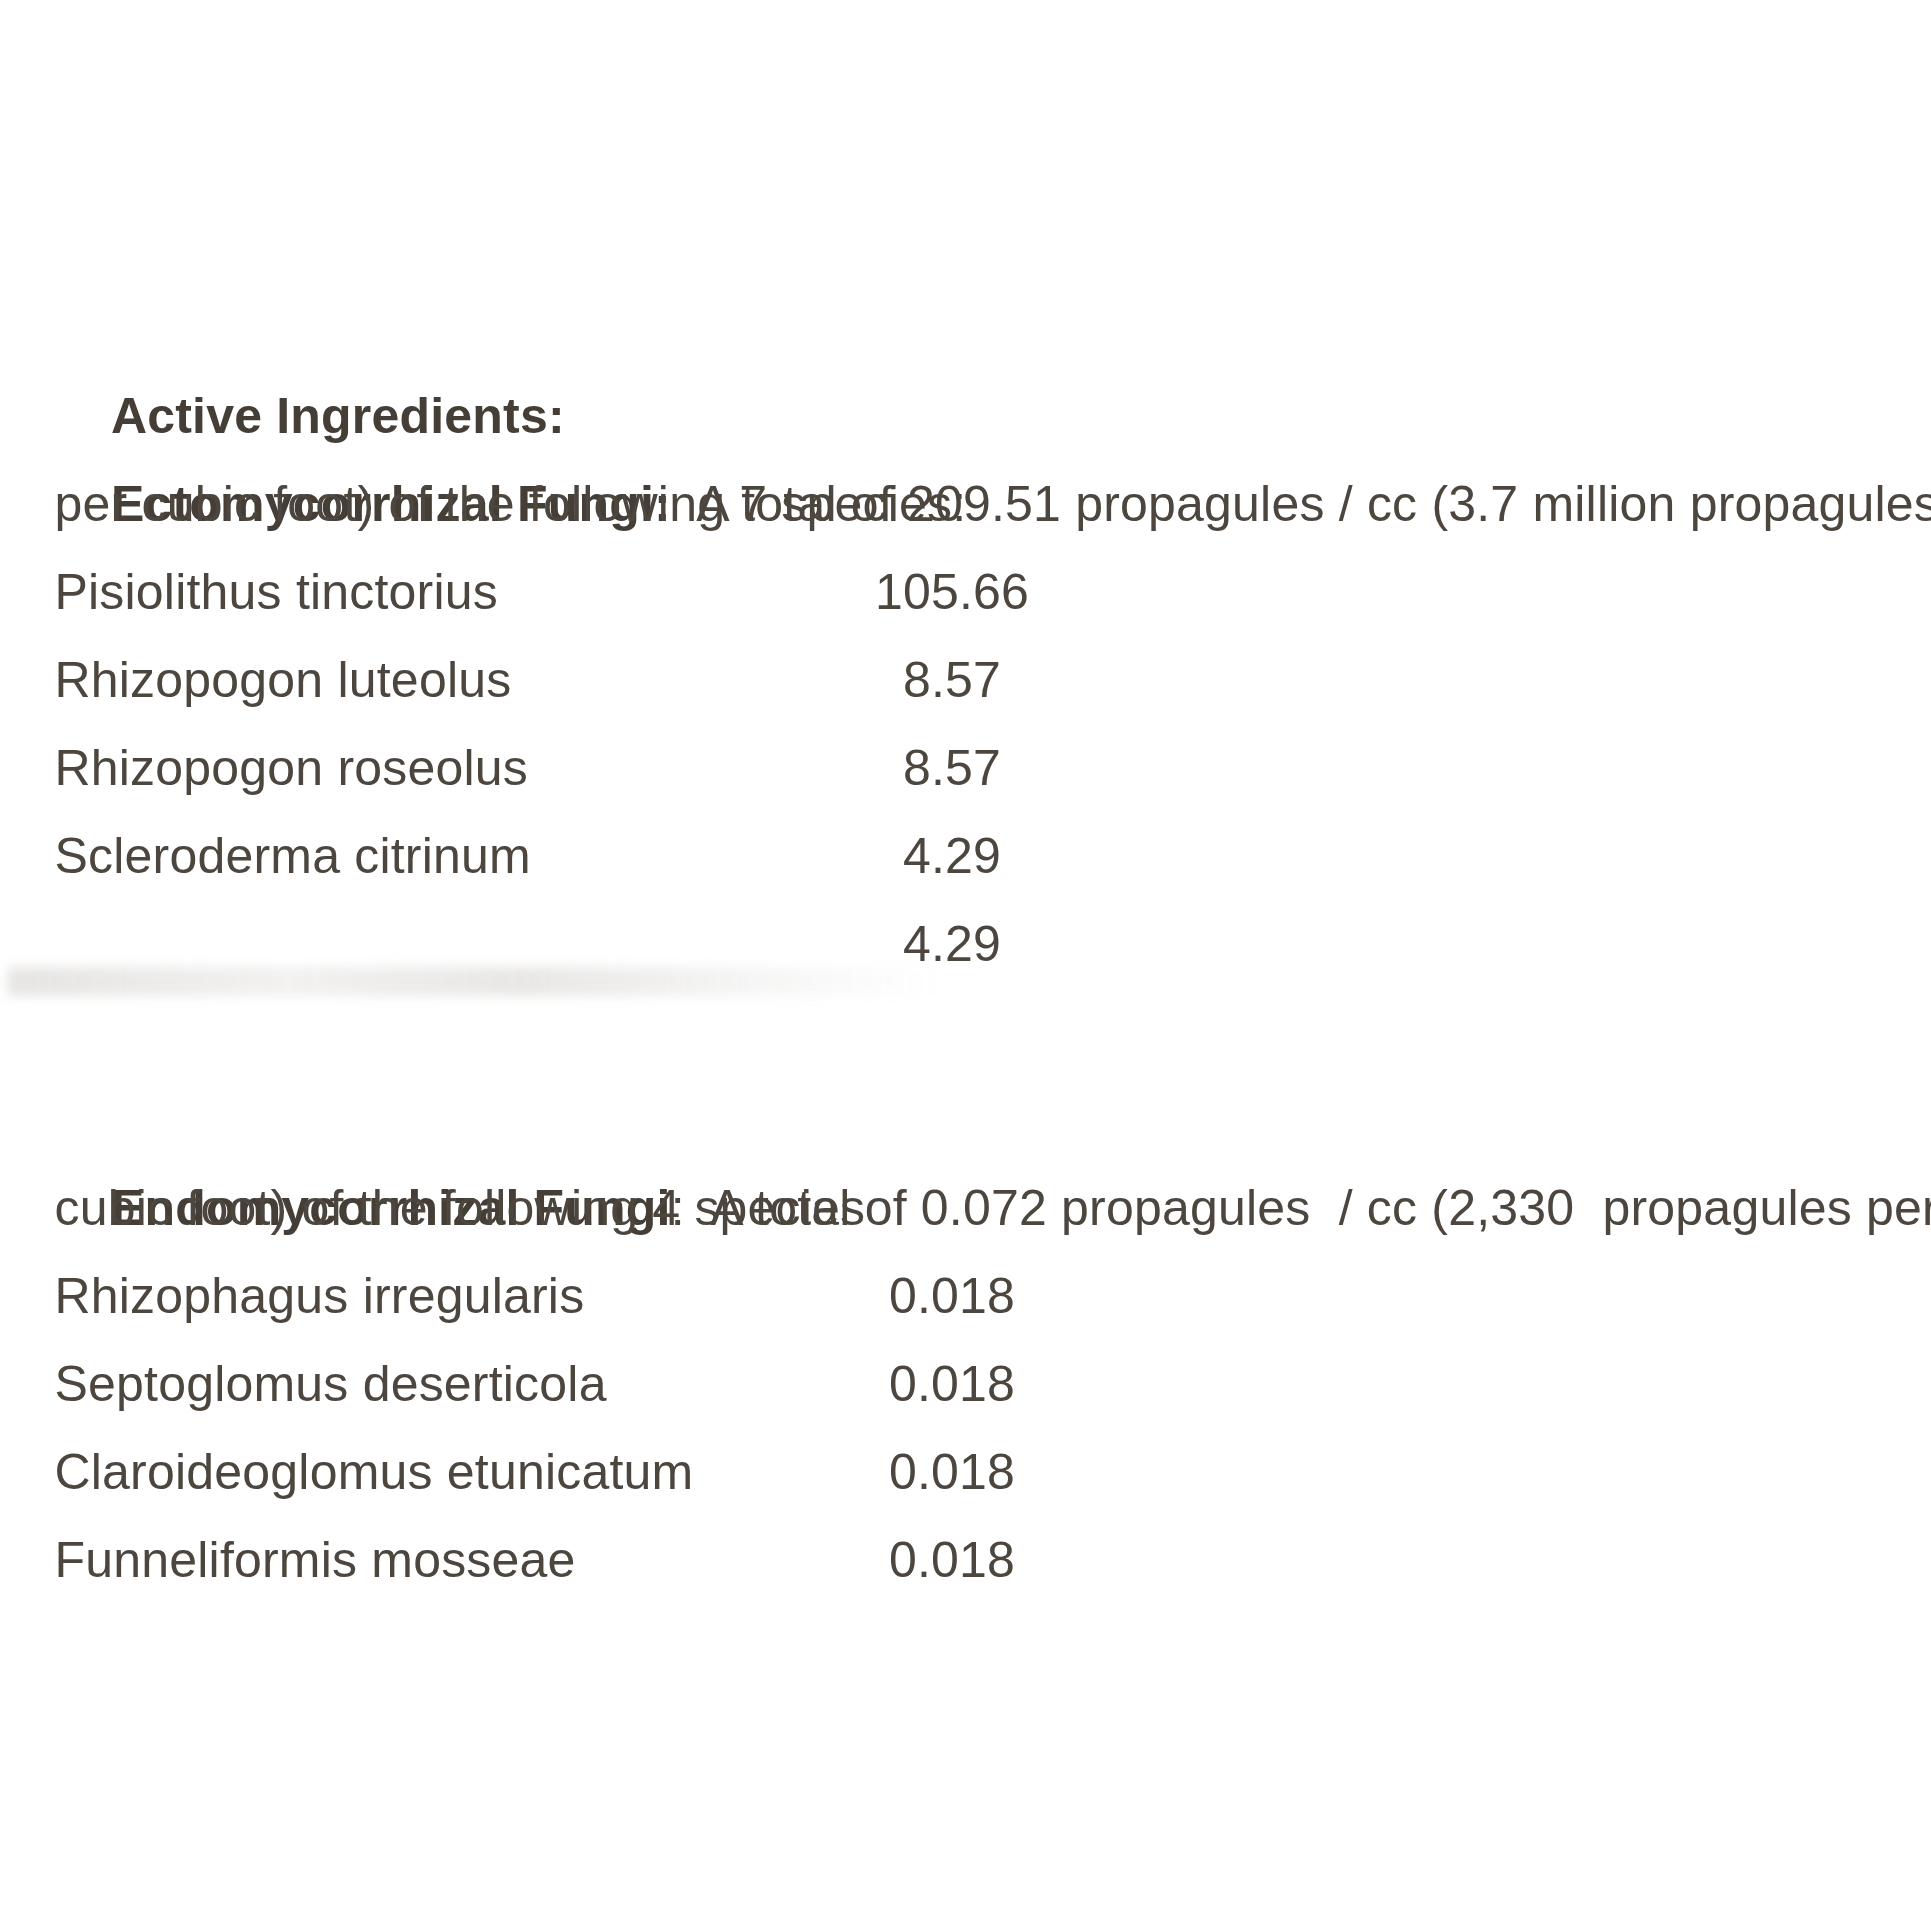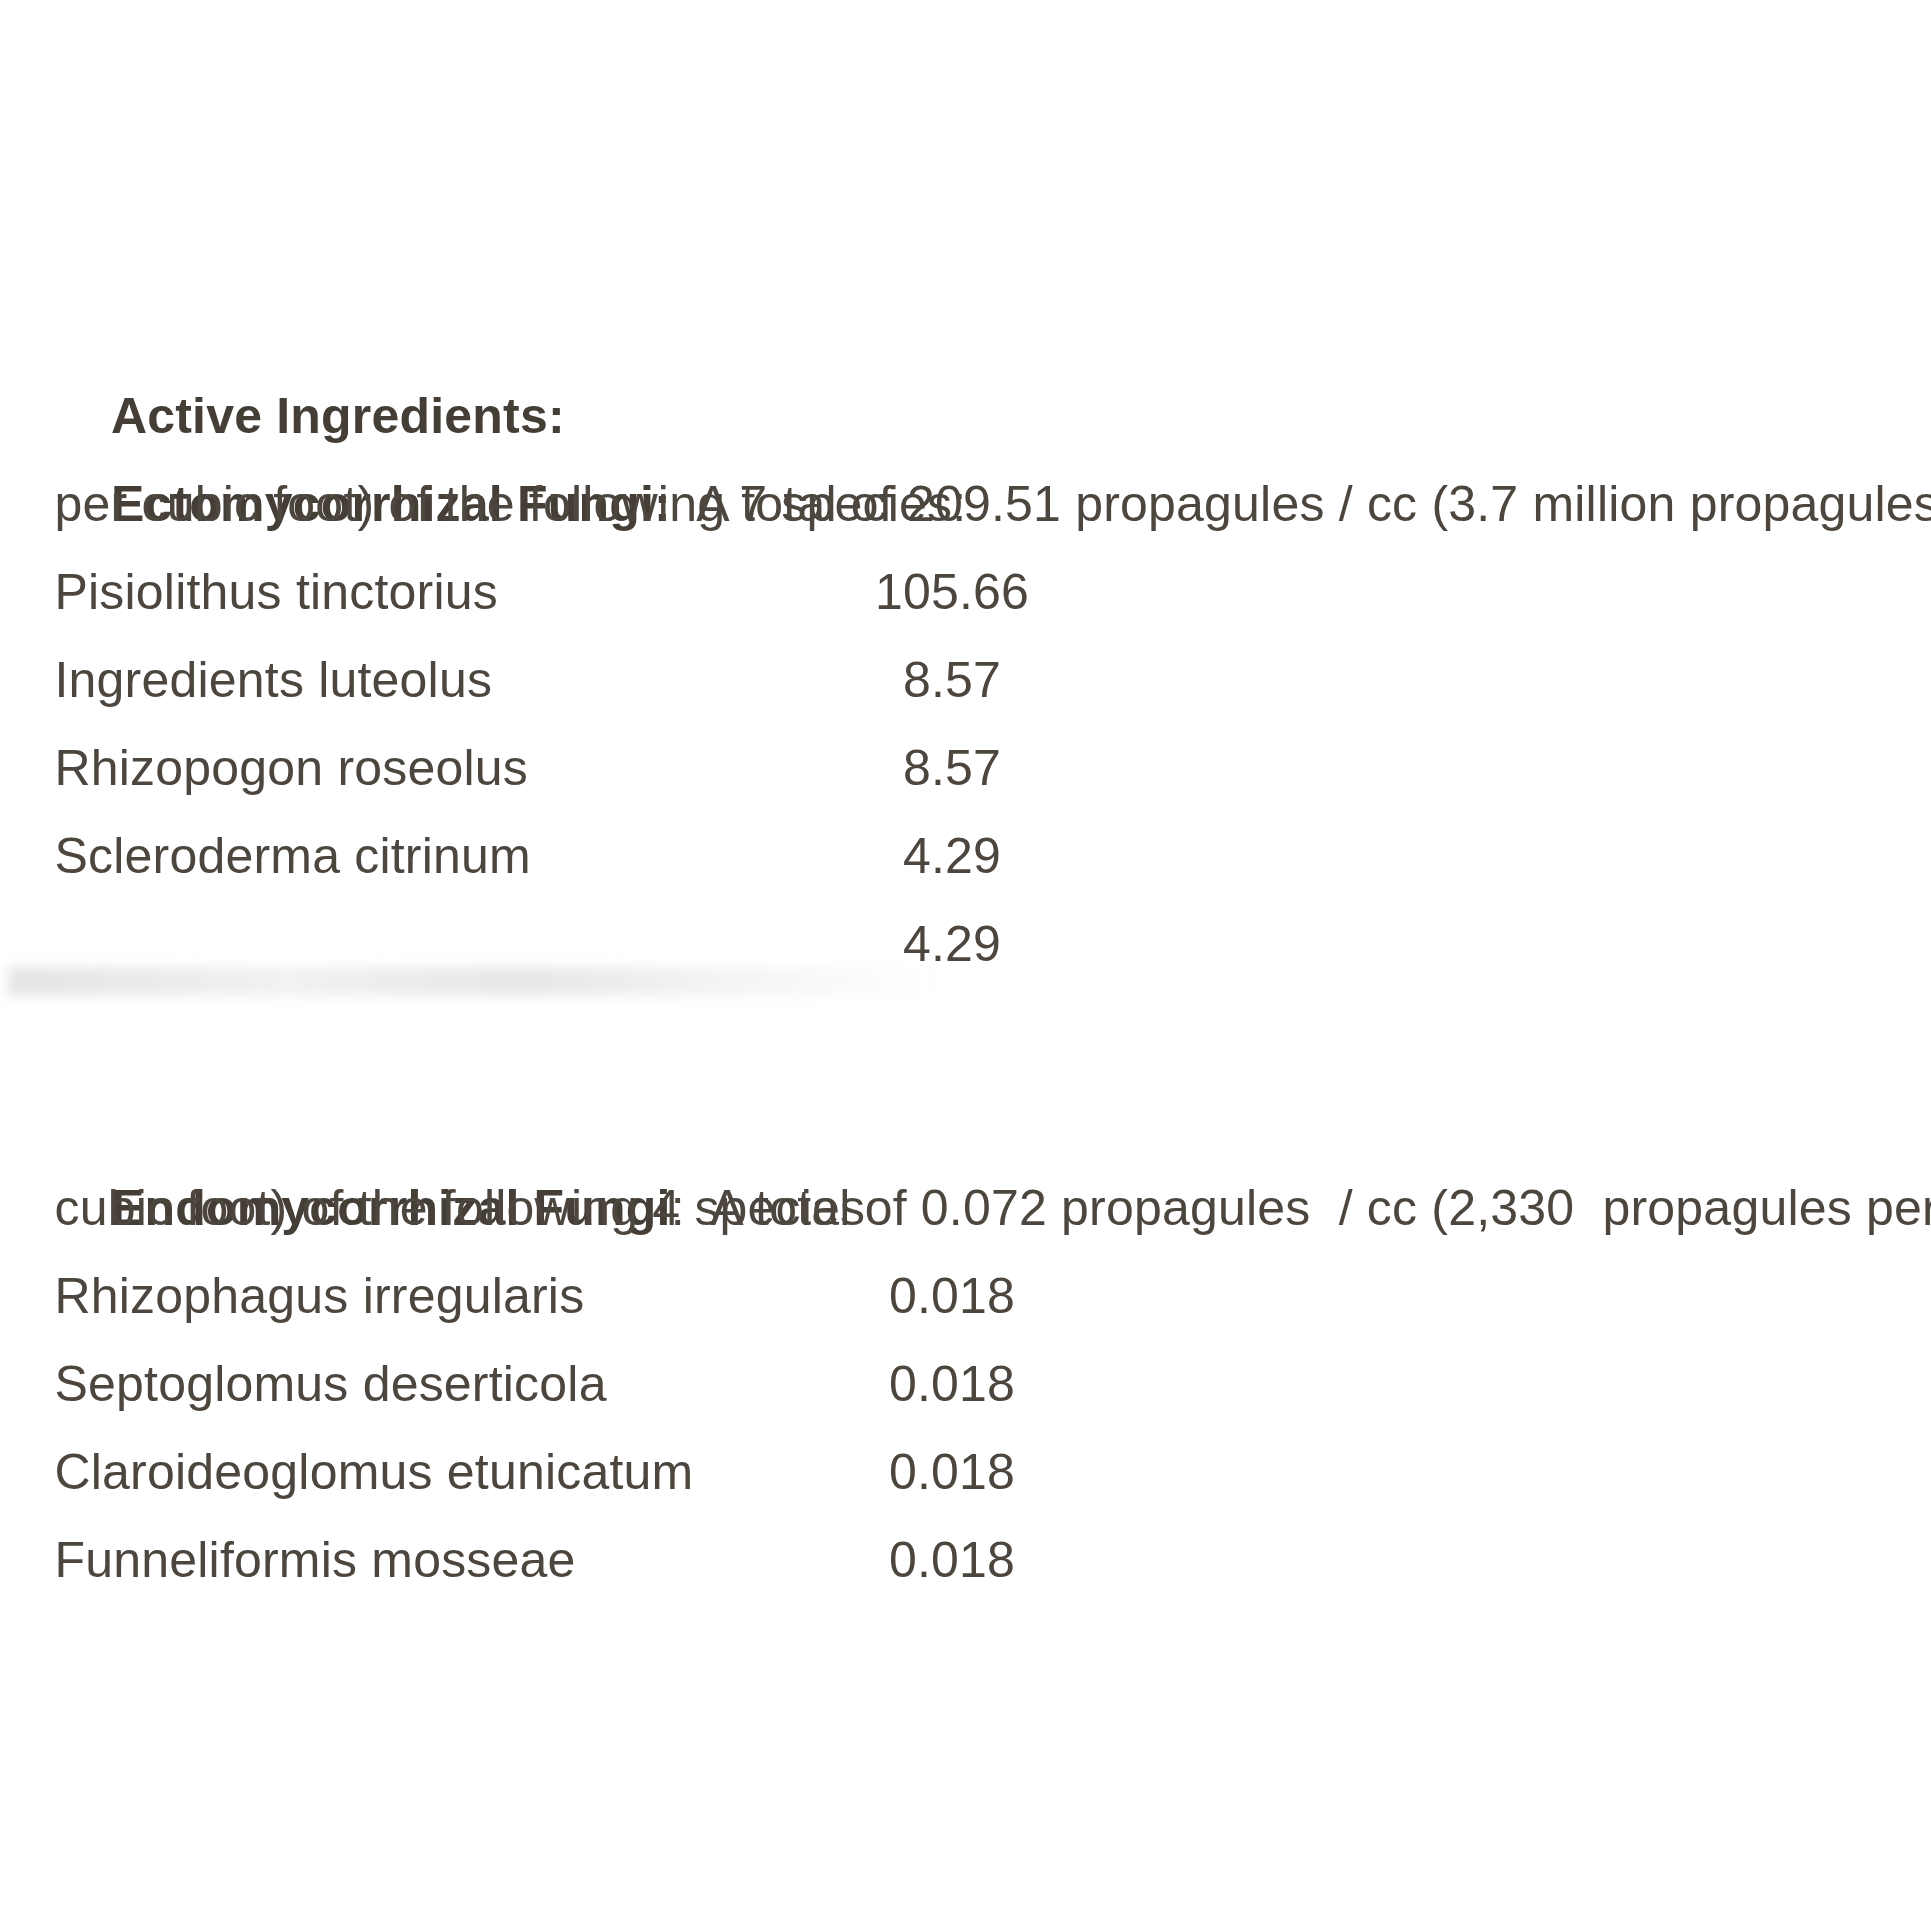--- a/index.html
+++ b/index.html
@@ -72,21 +72,21 @@
   <div class="line">
     <span class="b">Ectomycorrhizal Fungi:</span><span>  A total of 209.51 propagules / cc (3.7 million propagules</span>
   </div>
   <div class="line">per cubic foot) of the following 7 species:</div>
 
   <div class="row">
     <span class="species">Pisiolithus tinctorius</span>
     <span class="value">105.66</span>
   </div>
   <div class="row">
-    <span class="species">Ingredients luteolus</span>
+    <span class="species">Rhizopogon luteolus</span>
     <span class="value">8.57</span>
   </div>
   <div class="row">
     <span class="species">Rhizopogon roseolus</span>
     <span class="value">8.57</span>
   </div>
   <div class="row">
     <span class="species">Scleroderma citrinum</span>
     <span class="value">4.29</span>
   </div>

